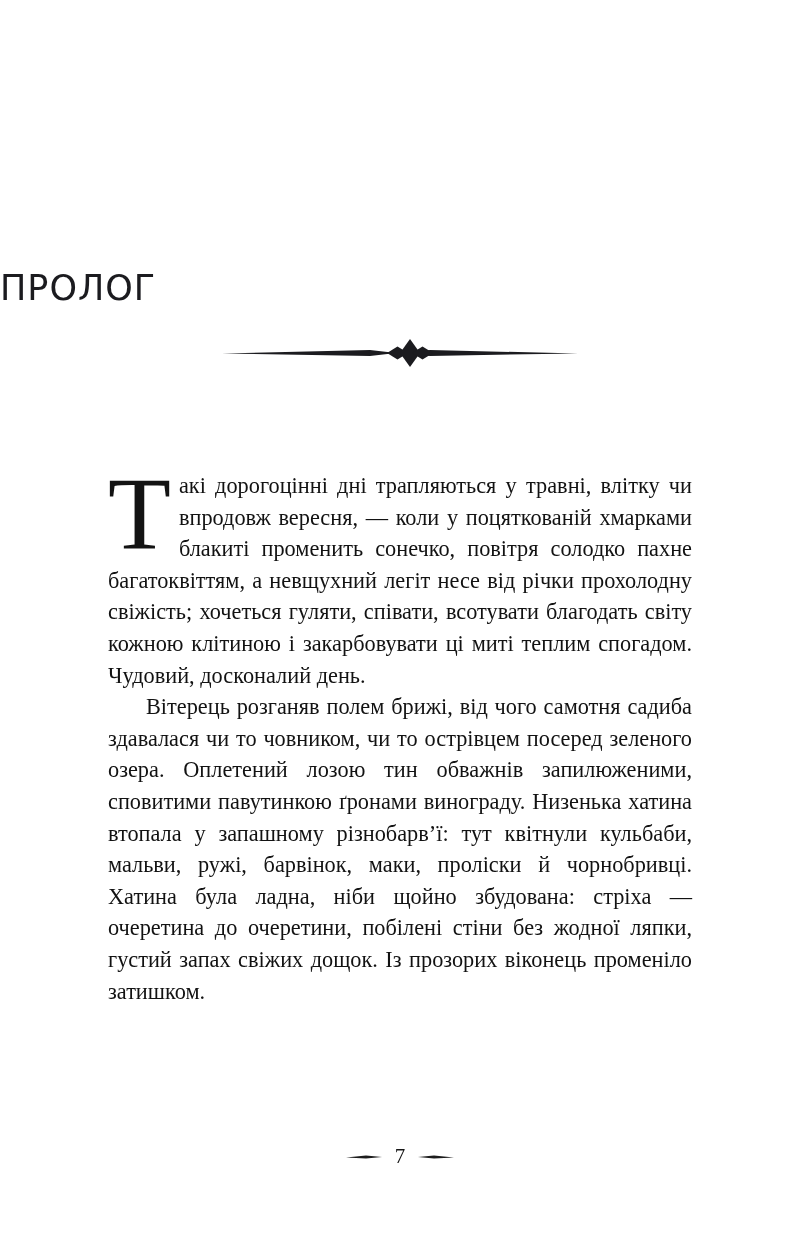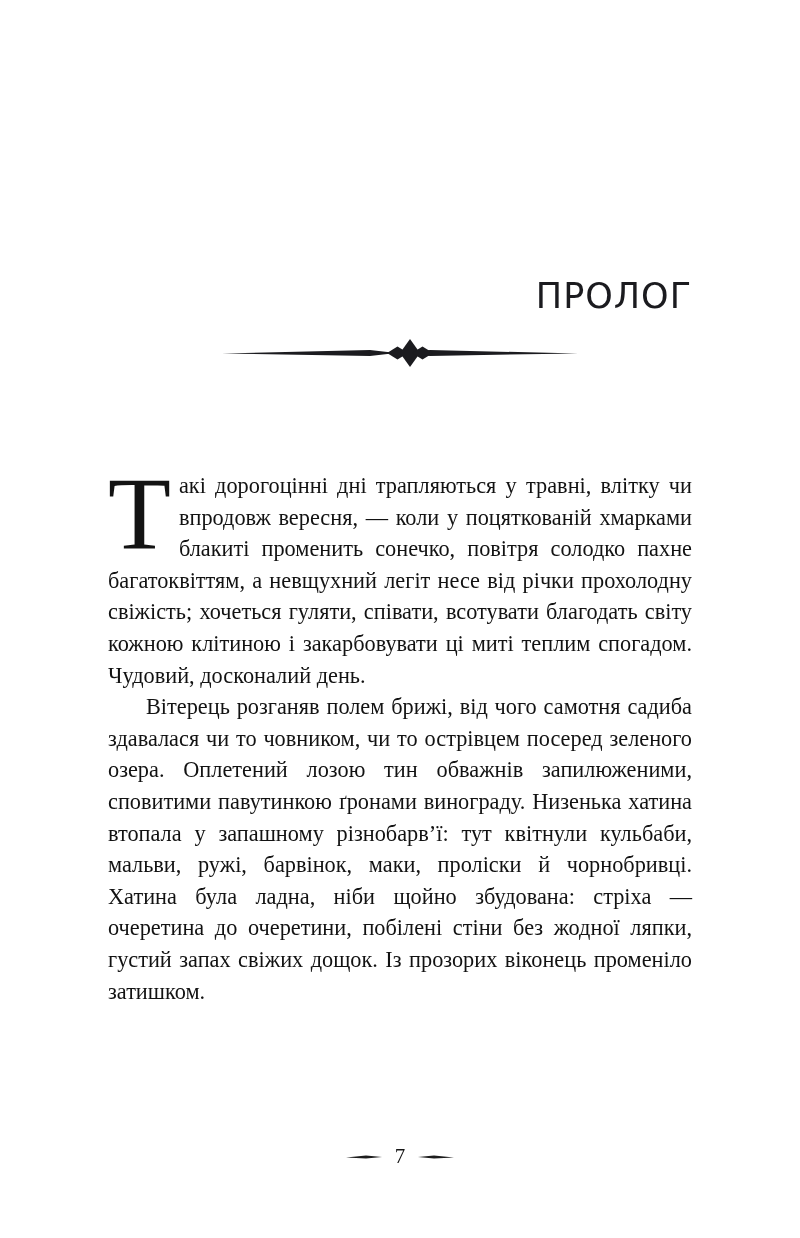--- a/index.html
+++ b/index.html
@@ -15,23 +15,23 @@
     background: #ffffff;
     overflow: hidden;
     font-family: "Liberation Serif", "DejaVu Serif", serif;
     color: #121212;
   }
 
   
   .chapter-head {
     position: absolute;
     left: 0;
-    top: 266px;
+    top: 258px;
     width: 692px;
-    text-align: right;
+    text-align: left;
   }
 
   .chapter-title {
     font-family: "DejaVu Sans", "Liberation Sans", sans-serif;
     font-weight: 400;
     font-size: 50px;
     line-height: 1;
     letter-spacing: 1px;
     color: #1b1b1f;
     font-variant: small-caps;

